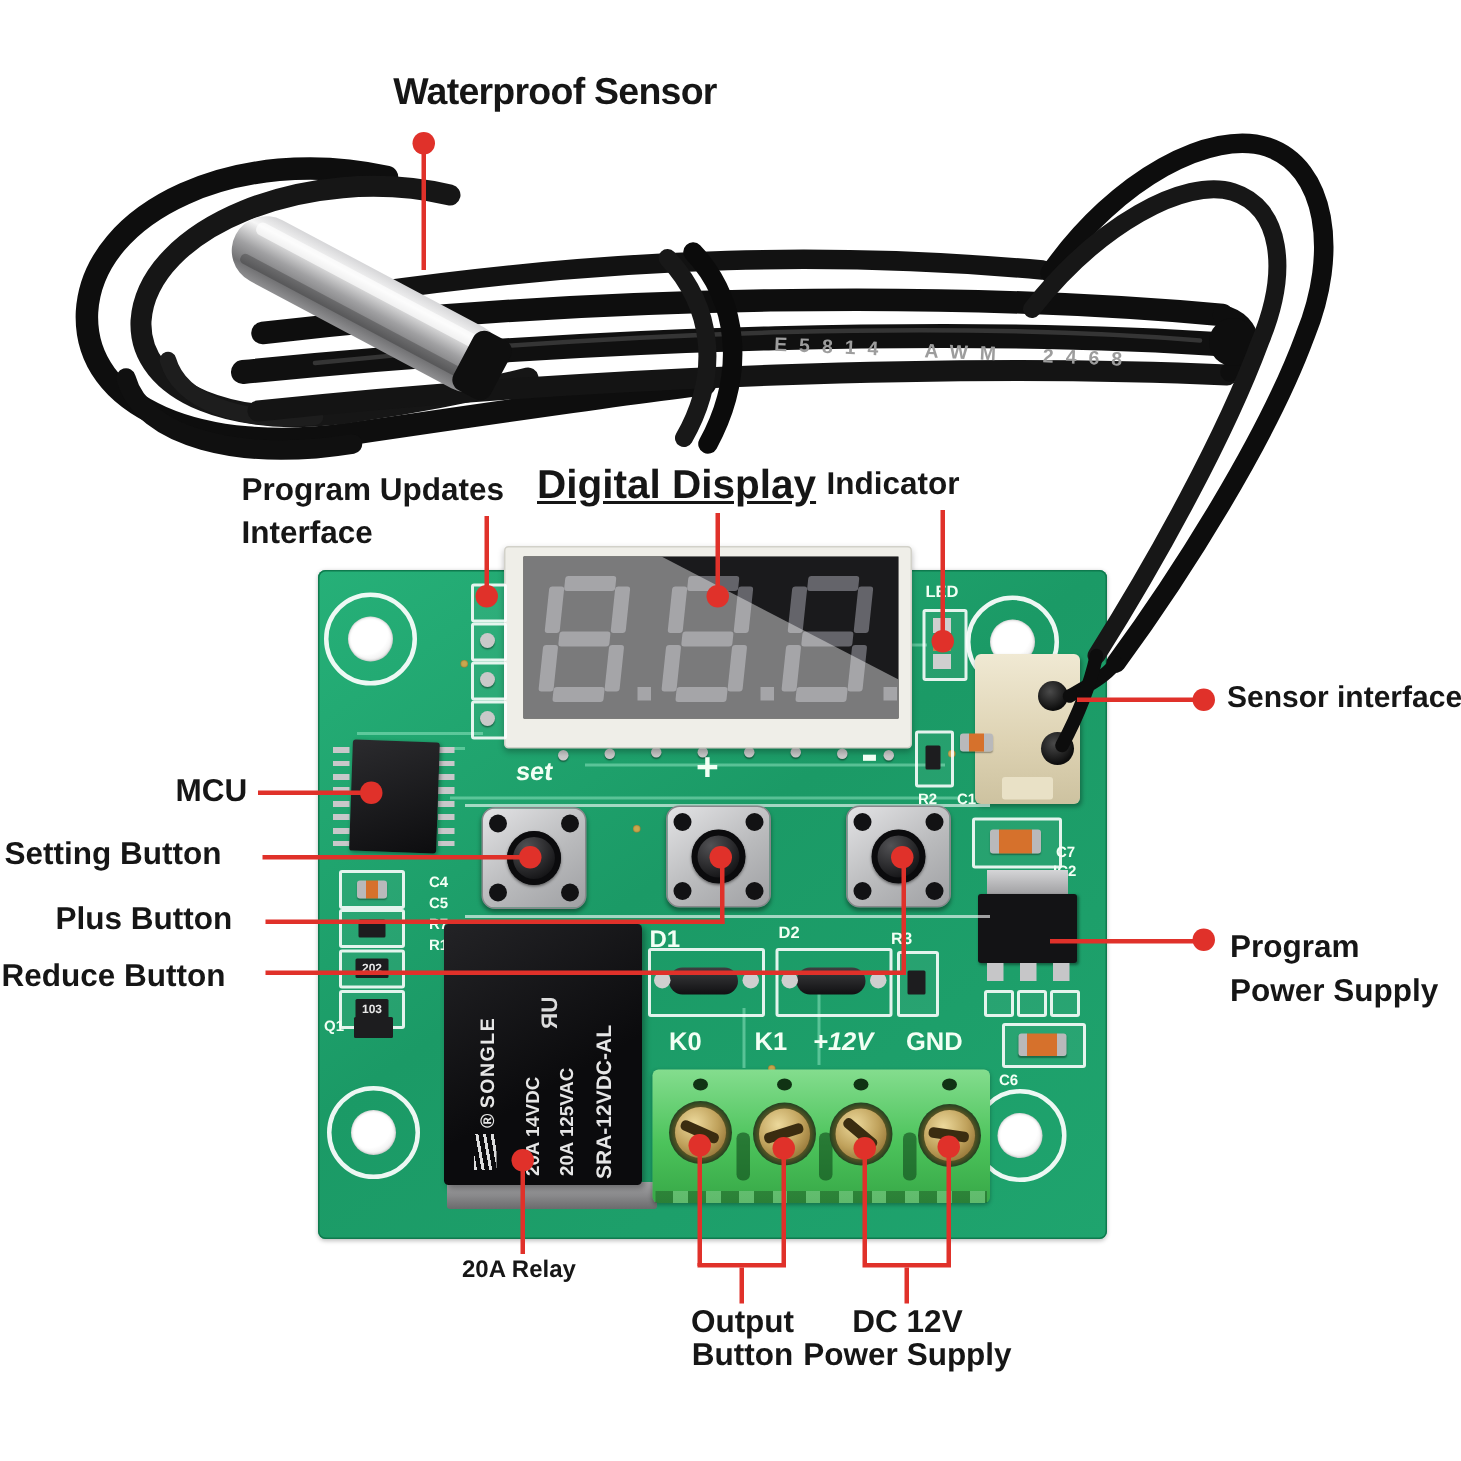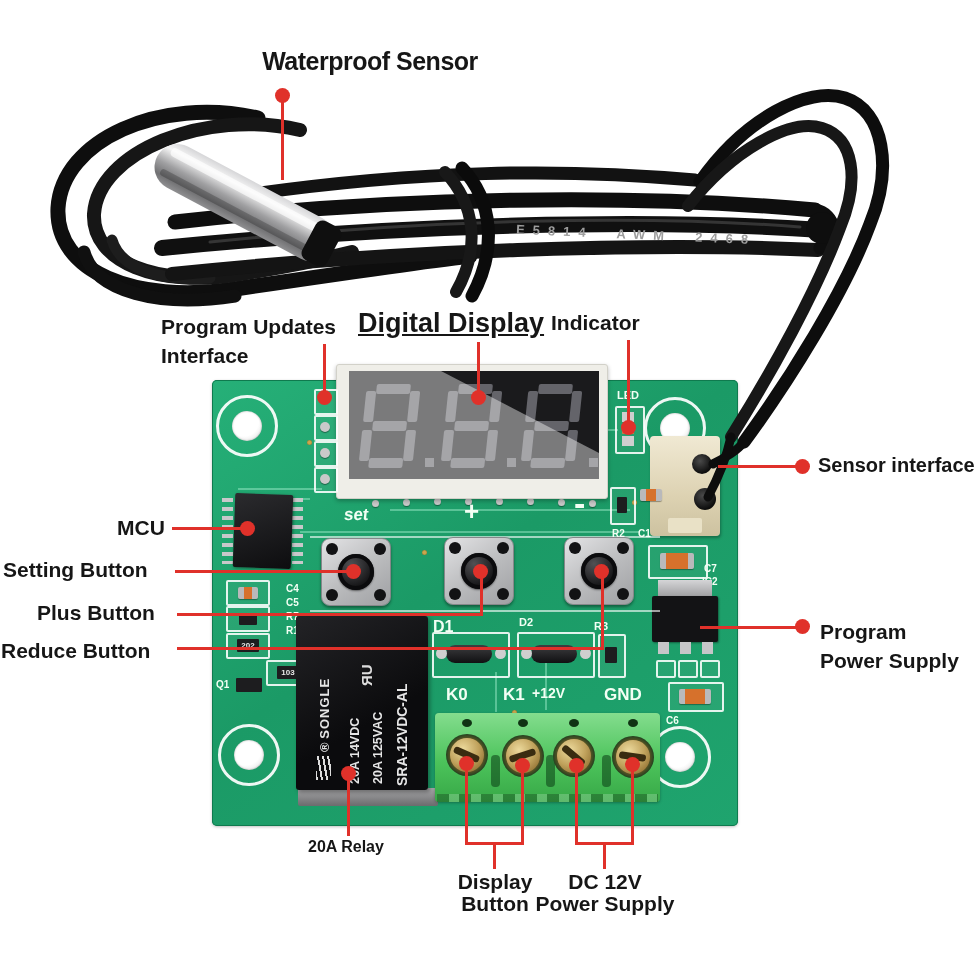--- a/index.html
+++ b/index.html
@@ -279,21 +279,21 @@
 
     <div class="wbox" style="left:14px;top:200px;width:40px;height:22px;">
         <div class="ocap" style="left:10px;top:5px;width:20px;height:12px;"></div>
       </div>
     <div class="wbox" style="left:14px;top:226px;width:40px;height:22px;">
         <div class="chipres" style="left:11px;top:5px;width:18px;height:12px;"></div>
       </div>
     <div class="wbox" style="left:14px;top:253px;width:40px;height:22px;">
         <div class="chipres" style="left:9px;top:4px;width:22px;height:13px;">202</div>
       </div>
-    <div class="wbox" style="left:14px;top:280px;width:40px;height:22px;margin-left:40px;">
+    <div class="wbox" style="left:14px;top:280px;width:40px;height:22px;">
         <div class="chipres" style="left:9px;top:4px;width:22px;height:13px;">103</div>
       </div>
     <div class="silk" style="left:74px;top:204px;font-size:10px;">C4</div>
     <div class="silk" style="left:74px;top:218px;font-size:10px;">C5</div>
     <div class="silk" style="left:74px;top:232px;font-size:10px;">R7</div>
     <div class="silk" style="left:74px;top:246px;font-size:10px;">R1</div>
     <div class="silk" style="left:4px;top:300px;font-size:10px;">Q1</div>
     <div class="chipres" style="left:24px;top:298px;width:26px;height:14px;"></div>
 
     <div id="relay-base"></div>
@@ -317,21 +317,21 @@
         <div class="cyl"></div>
         <div class="ld1"></div>
         <div class="ld2"></div>
       </div>
     <div class="wbox" style="left:386px;top:254px;width:24px;height:40px;">
         <div class="chipres" style="left:5px;top:11px;width:12px;height:16px;"></div>
       </div>
 
     <div class="silk" style="left:234px;top:306px;font-size:17px;">K0</div>
     <div class="silk" style="left:291px;top:306px;font-size:17px;">K1</div>
-    <div class="silk" style="left:320px;top:306px;font-size:14px;">+12V</div>
+    <div class="silk" style="left:330px;top:306px;font-size:17px;font-style:italic;">+12V</div>
     <div class="silk" style="left:392px;top:306px;font-size:17px;">GND</div>
 
     <div id="tblock">
       <div class="tdiv" style="left:56px;"></div>
       <div class="tdiv" style="left:111px;"></div>
       <div class="tdiv" style="left:167px;"></div>
       <div class="thole" style="left:27px;"></div>
       <div class="thole" style="left:83px;"></div>
       <div class="thole" style="left:134px;"></div>
       <div class="thole" style="left:193px;"></div>
@@ -423,17 +423,17 @@
   <div class="lbl" style="left:3px;top:559px;font-size:21px;">Setting Button</div>
 
   <div class="lbl" style="left:37px;top:602px;font-size:21px;">Plus Button</div>
 
   <div class="lbl" style="left:1px;top:640px;font-size:21px;">Reduce Button</div>
 
   <div class="lbl" style="left:820px;top:617px;font-size:21px;line-height:29px;"><span>Program</span><br><span>Power Supply</span></div>
 
   <div class="lbl" style="left:296px;top:838px;font-size:16px;margin-left:12px;">20A Relay</div>
 
-  <div class="lbl" style="left:430px;top:871px;width:130px;text-align:center;font-size:21px;line-height:22px;"><span>Display</span><br><span>Button</span></div>
+  <div class="lbl" style="left:430px;top:871px;width:130px;text-align:center;font-size:21px;line-height:22px;"><span>Output</span><br><span>Button</span></div>
 
   <div class="lbl" style="left:530px;top:871px;width:150px;text-align:center;font-size:21px;line-height:22px;"><span>DC 12V</span><br><span>Power Supply</span></div>
 
 </div>
 
 </body></html>

